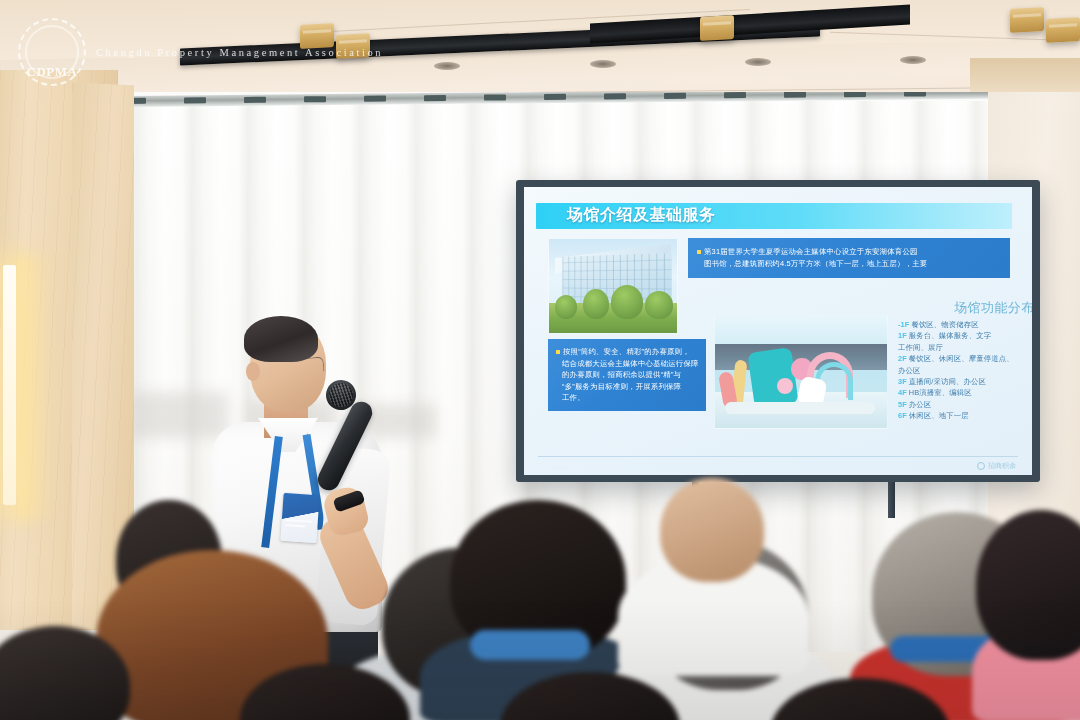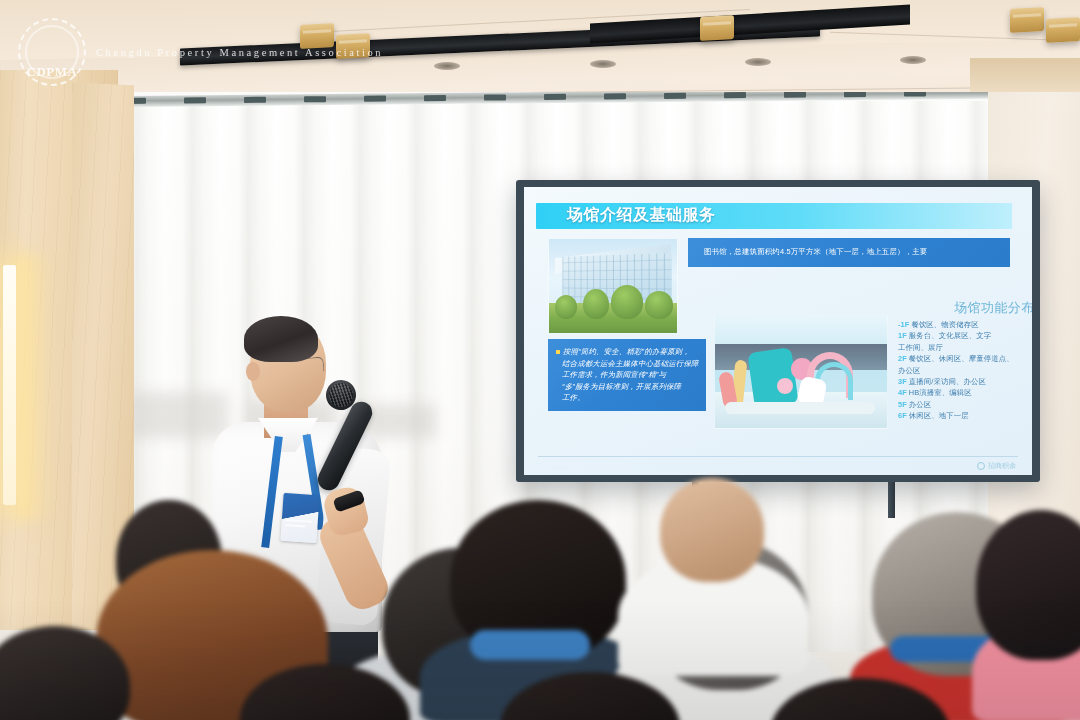--- a/index.html
+++ b/index.html
@@ -113,21 +113,21 @@
   .bldg-sky { position:absolute; left:0; top:0; width:100%; height:40px;
         background:linear-gradient(180deg,#cfe8f7,#eaf5fc); }
 
   .txt-box-blue { position:absolute; background:linear-gradient(135deg,#3d8fdb 0%,#2f82d2 50%,#2b7ccb 100%); }
   .bl-line { color:#ffffff; font-size:7.4px; line-height:11.6px; letter-spacing:.2px;
         white-space:nowrap; }
   .sq-bullet { display:inline-block; width:4px; height:4px; background:#ffd84d;
         margin-right:3px; vertical-align:middle; }
 
   .top-txt { left:164px; top:51px; width:322px; padding:8px 9px 9px 9px; }
-  .bot-txt { left:24px; top:152px; width:158px; padding:7px 8px;font-style:italic; }
+  .bot-txt { left:24px; top:152px; width:158px; padding:7px 8px; }
 
   .mascot-photo { position:absolute; left:190px; top:128px; width:174px; height:114px;
         background:linear-gradient(180deg,#dff0f8 0%,#bfe6f2 40%,#cfe9f3 100%);
         overflow:hidden; border:1px solid rgba(255,255,255,.55); }
   .m-sky { position:absolute; left:0; top:0; width:100%; height:38px;
         background:linear-gradient(180deg,#e8f6fb,#cdeaf4); }
   .m-band { position:absolute; left:0; top:28px; width:100%; height:26px;
         background:linear-gradient(180deg,#3f4f63,#6a7e90); opacity:.75; }
   .m-ground { position:absolute; left:0; bottom:0; width:100%; height:36px;
         background:linear-gradient(180deg,#e9f5f9,#cfe6ee); }
@@ -307,29 +307,32 @@
             <div class="bldg-grid"></div>
           </div>
           <div class="bldg-green"></div>
           <div class="bldg-tree" style="left:34px;width:26px;height:30px;"></div>
           <div class="bldg-tree" style="left:62px;width:32px;height:34px;"></div>
           <div class="bldg-tree" style="left:96px;width:28px;height:28px;"></div>
           <div class="bldg-tree" style="left:6px;width:22px;height:24px;"></div>
         </div>
 
         <div class="txt-box-blue top-txt">
+          <div class="bl-line">
+            <span class="sq-bullet"></span><span>第31届世界大学生夏季运动会主媒体中心设立于东安湖体育公园</span>
+          </div>
           <div class="bl-line" style="padding-left:7px">图书馆，总建筑面积约4.5万平方米（地下一层，地上五层），主要</div>
         </div>
 
         <div class="txt-box-blue bot-txt">
           <div class="bl-line">
             <span class="sq-bullet"></span><span>按照“简约、安全、精彩”的办赛原则，</span>
           </div>
           <div class="bl-line" style="padding-left:6px">结合成都大运会主媒体中心基础运行保障</div>
-          <div class="bl-line" style="padding-left:6px">工作需求，作为新闻宣传“精”与</div>
+          <div class="bl-line" style="padding-left:6px">的办赛原则，招商积余以提供“精”与</div>
           <div class="bl-line" style="padding-left:6px">“多”服务为目标准则，开展系列保障</div>
           <div class="bl-line" style="padding-left:6px">工作。</div>
         </div>
 
         <div class="mascot-photo">
           <div class="m-sky"></div>
           <div class="m-band"></div>
           <div class="m-ground"></div>
           <div class="m-blob" style="left:36px;top:34px;width:44px;height:56px;background:#2fc3c9;transform:rotate(-8deg);"></div>
           <div class="m-blob" style="left:76px;top:42px;width:22px;height:22px;border-radius:50%;background:#f2a7c2;"></div>
@@ -338,21 +341,21 @@
           <div class="m-blob" style="left:6px;top:56px;width:14px;height:36px;background:#f29b9b;transform:rotate(-10deg);"></div>
           <div class="m-blob" style="left:92px;top:36px;width:46px;height:46px;border-radius:50% 50% 0 0;border:7px solid #f4b6c6;border-bottom:none;background:transparent;"></div>
           <div class="m-blob" style="left:100px;top:46px;width:38px;height:38px;border-radius:50% 50% 0 0;border:5px solid #7fd9e6;border-bottom:none;background:transparent;"></div>
           <div class="m-blob" style="left:84px;top:62px;width:26px;height:28px;background:#ffffff;transform:rotate(12deg);"></div>
           <div class="m-blob" style="left:10px;top:86px;width:150px;height:12px;background:#eaf4f7;"></div>
         </div>
 
         <div class="floor-list">
           <div class="fl-head">场馆功能分布：</div>
           <div class="fl-row"><span class="fl-f">-1F</span><span>餐饮区、物资储存区</span></div>
-          <div class="fl-row"><span class="fl-f">1F</span><span>服务台、文化展区、文字</span></div>
+          <div class="fl-row"><span class="fl-f">1F</span><span>服务台、媒体服务、文字</span></div>
           <div class="fl-row"><span>工作间、展厅</span></div>
           <div class="fl-row"><span class="fl-f">2F</span><span>餐饮区、休闲区、摩童停道点、</span></div>
           <div class="fl-row"><span>办公区</span></div>
           <div class="fl-row"><span class="fl-f">3F</span><span>直播间/采访间、办公区</span></div>
           <div class="fl-row"><span class="fl-f">4F</span><span>HB演播室、编辑区</span></div>
           <div class="fl-row"><span class="fl-f">5F</span><span>办公区</span></div>
           <div class="fl-row"><span class="fl-f">6F</span><span>休闲区、地下一层</span></div>
         </div>
 
         <div class="slide-foot"></div>

